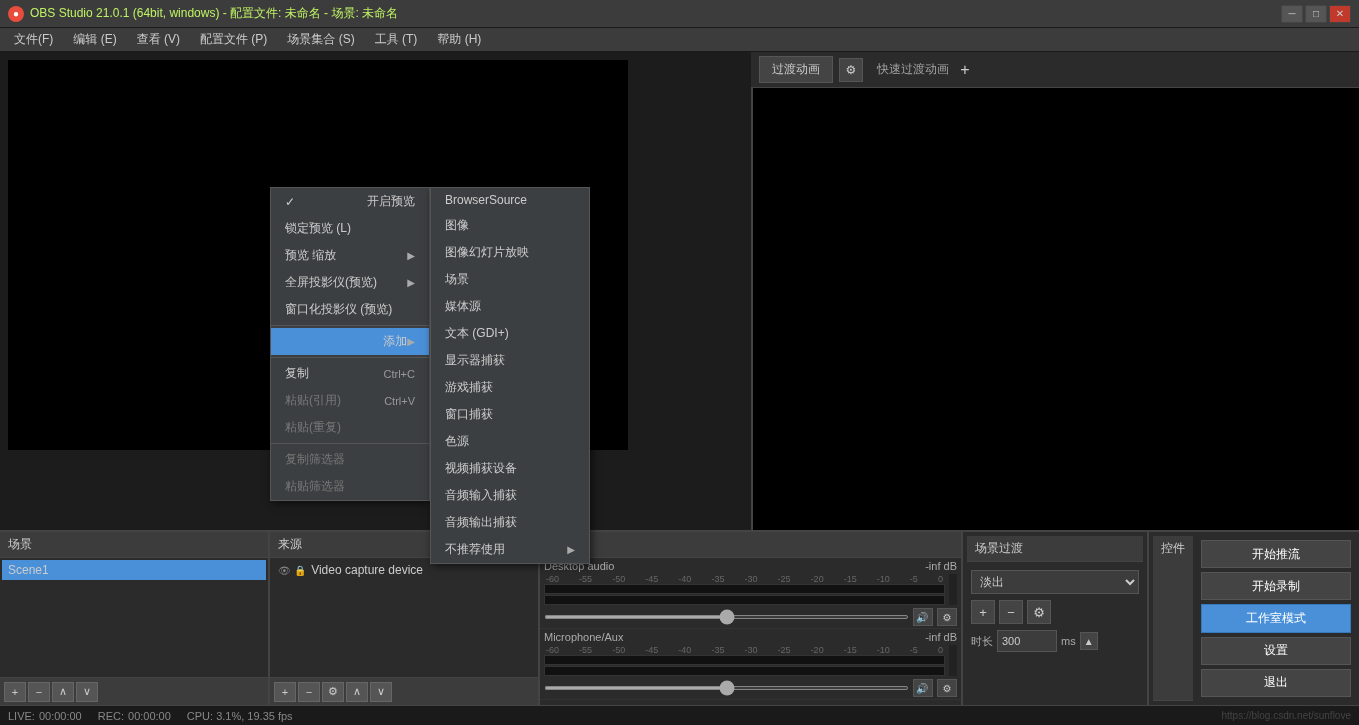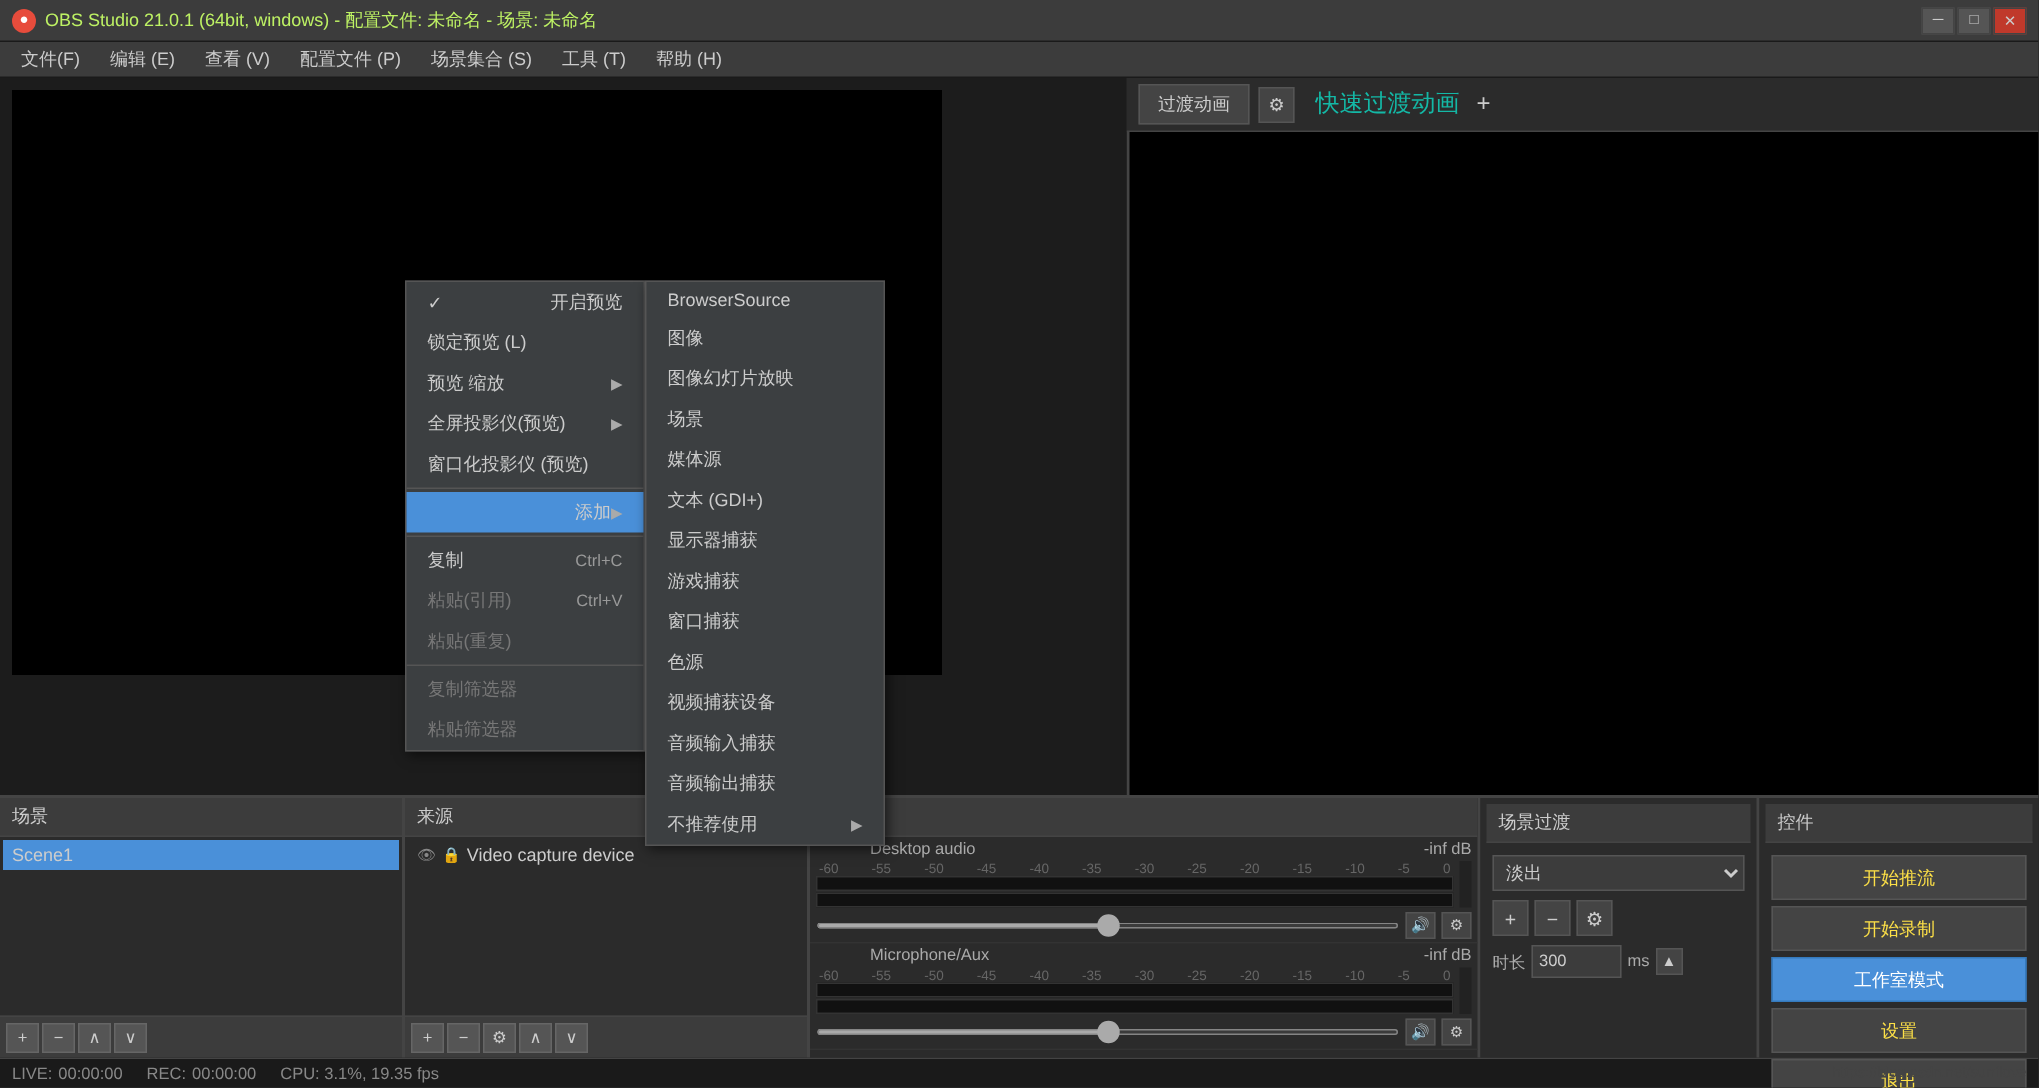--- a/index.html
+++ b/index.html
@@ -232,21 +232,20 @@
       padding: 2px 4px;
       border-bottom: 1px solid #333;
     }
     .audio-channel-header {
       display: flex;
       justify-content: space-between;
       align-items: center;
       margin-bottom: 2px;
       font-size: 11px;
       color: #aaa;
-      margin-left: 36px;
     }
     .audio-meter {
       flex: 1;
       height: 12px;
       background: #111;
       position: relative;
       border: 1px solid #333;
     }
     .audio-meter-bar {
       height: 100%;
@@ -326,31 +325,31 @@
       height: 24px;
       cursor: pointer;
       font-size: 13px;
       display: flex;
       align-items: center;
       justify-content: center;
     }
 
     
     #control-panel {
-      width: 186px;
+      width: 210px;
       background: #2b2b2b;
       display: flex;
-      flex-direction: column;
+      flex-direction: row;
       padding: 4px;
       gap: 4px;
     }
     .ctrl-btn {
       background: #444;
       border: 1px solid #555;
-      color: #fde047;
+      color: #ffffff;
       height: 30px;
       font-size: 12px;
       cursor: pointer;
       display: flex;
       align-items: center;
       justify-content: center;
     }
     .ctrl-btn.studio-mode {
       background: #4a90d9;
       border-color: #357abd;
@@ -530,21 +529,21 @@
         <span class="ctx-arrow">▶</span>
       </div>
     </div>
   </div>
 
   <div id="right-panel" style="width:608px; background:#2b2b2b; display:flex; flex-direction:column;">
 
     <div style="height:36px; background:#2b2b2b; display:flex; align-items:center; padding:4px 8px; gap:6px; border-bottom:1px solid #444;">
       <button class="transition-btn">过渡动画</button>
       <button class="gear-btn">⚙</button>
-      <div style="margin-left:8px; font-size:16px; color:#14b8a6;">快速过渡动画</div>
+      <div style="margin-left:8px; font-size:12px; color:#a3a3a3;">快速过渡动画</div>
       <button class="plus-btn">+</button>
     </div>
 
     <div id="right-preview" style="flex:1; background:#000; border-left:2px solid #444;"></div>
   </div>
 </div>
 
 <div id="bottom-area">
 
   <div id="scene-panel">

